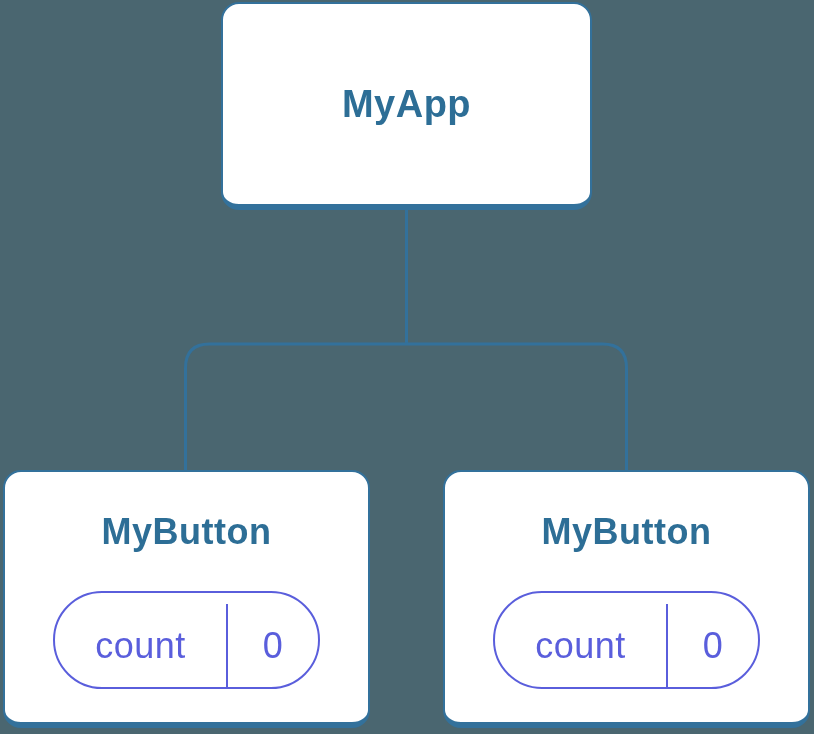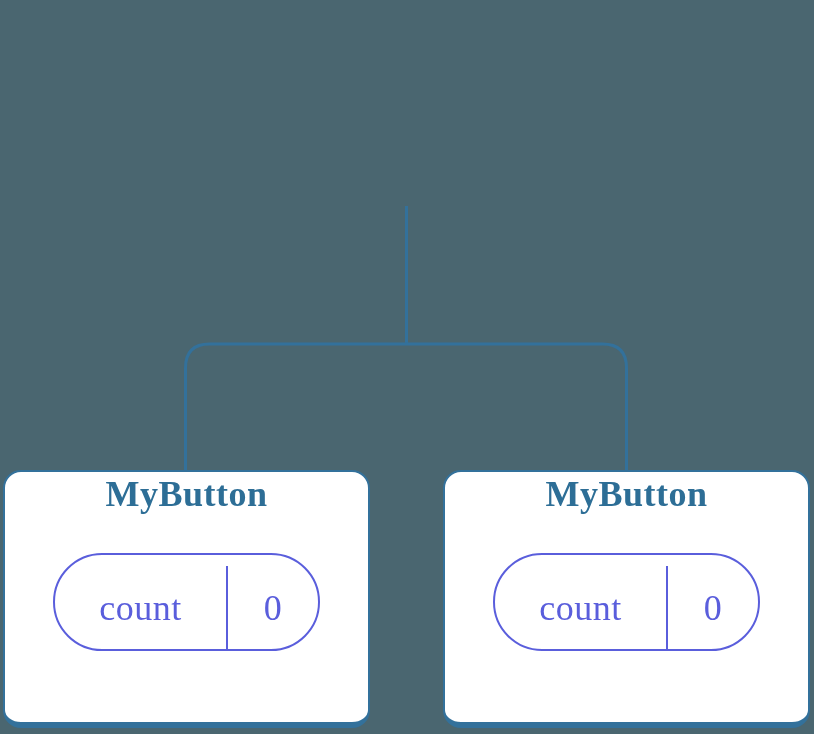--- a/index.html
+++ b/index.html
@@ -57,21 +57,21 @@
     color: var(--heading-text-blue);
     letter-spacing: 0.5px;
     line-height: 44px;
   }
   .node-child {
     top: 470px;
     width: 367px; height: 258px;
     display: flex;
     flex-direction: column;
     align-items: center;
-    font-family: Liberation Serif, serif;
+    padding-top: 38px;
   }
   .node-child-left  { left: 3px; }
   .node-child-right { left: 443px; }
   .state-pill {
     margin-top: 37px;
     width: 267px; height: 98px;
     border: 2px solid var(--state-purple);
     border-radius: 49px;
     background: var(--node-fill);
     display: flex;
@@ -101,20 +101,23 @@
 </head>
 <body>
 
 <div class="stage">
 
   <svg class="connectors" viewBox="0 0 814 734" xmlns="http://www.w3.org/2000/svg" aria-hidden="true">
     <path d="M 406.5 206 L 406.5 344"></path>
     <path d="M 185.5 474 L 185.5 368 Q 185.5 344 209.5 344 L 602.5 344 Q 626.5 344 626.5 368 L 626.5 474"></path>
   </svg>
 
+  <div class="node node-root">
+    <div class="node-label">MyApp</div>
+  </div>
 
   <div class="node node-child node-child-left">
     <div class="node-label">MyButton</div>
     <div class="state-pill">
       <div class="pill-key">count</div>
       <div class="pill-value">0</div>
     </div>
   </div>
 
   <div class="node node-child node-child-right">

